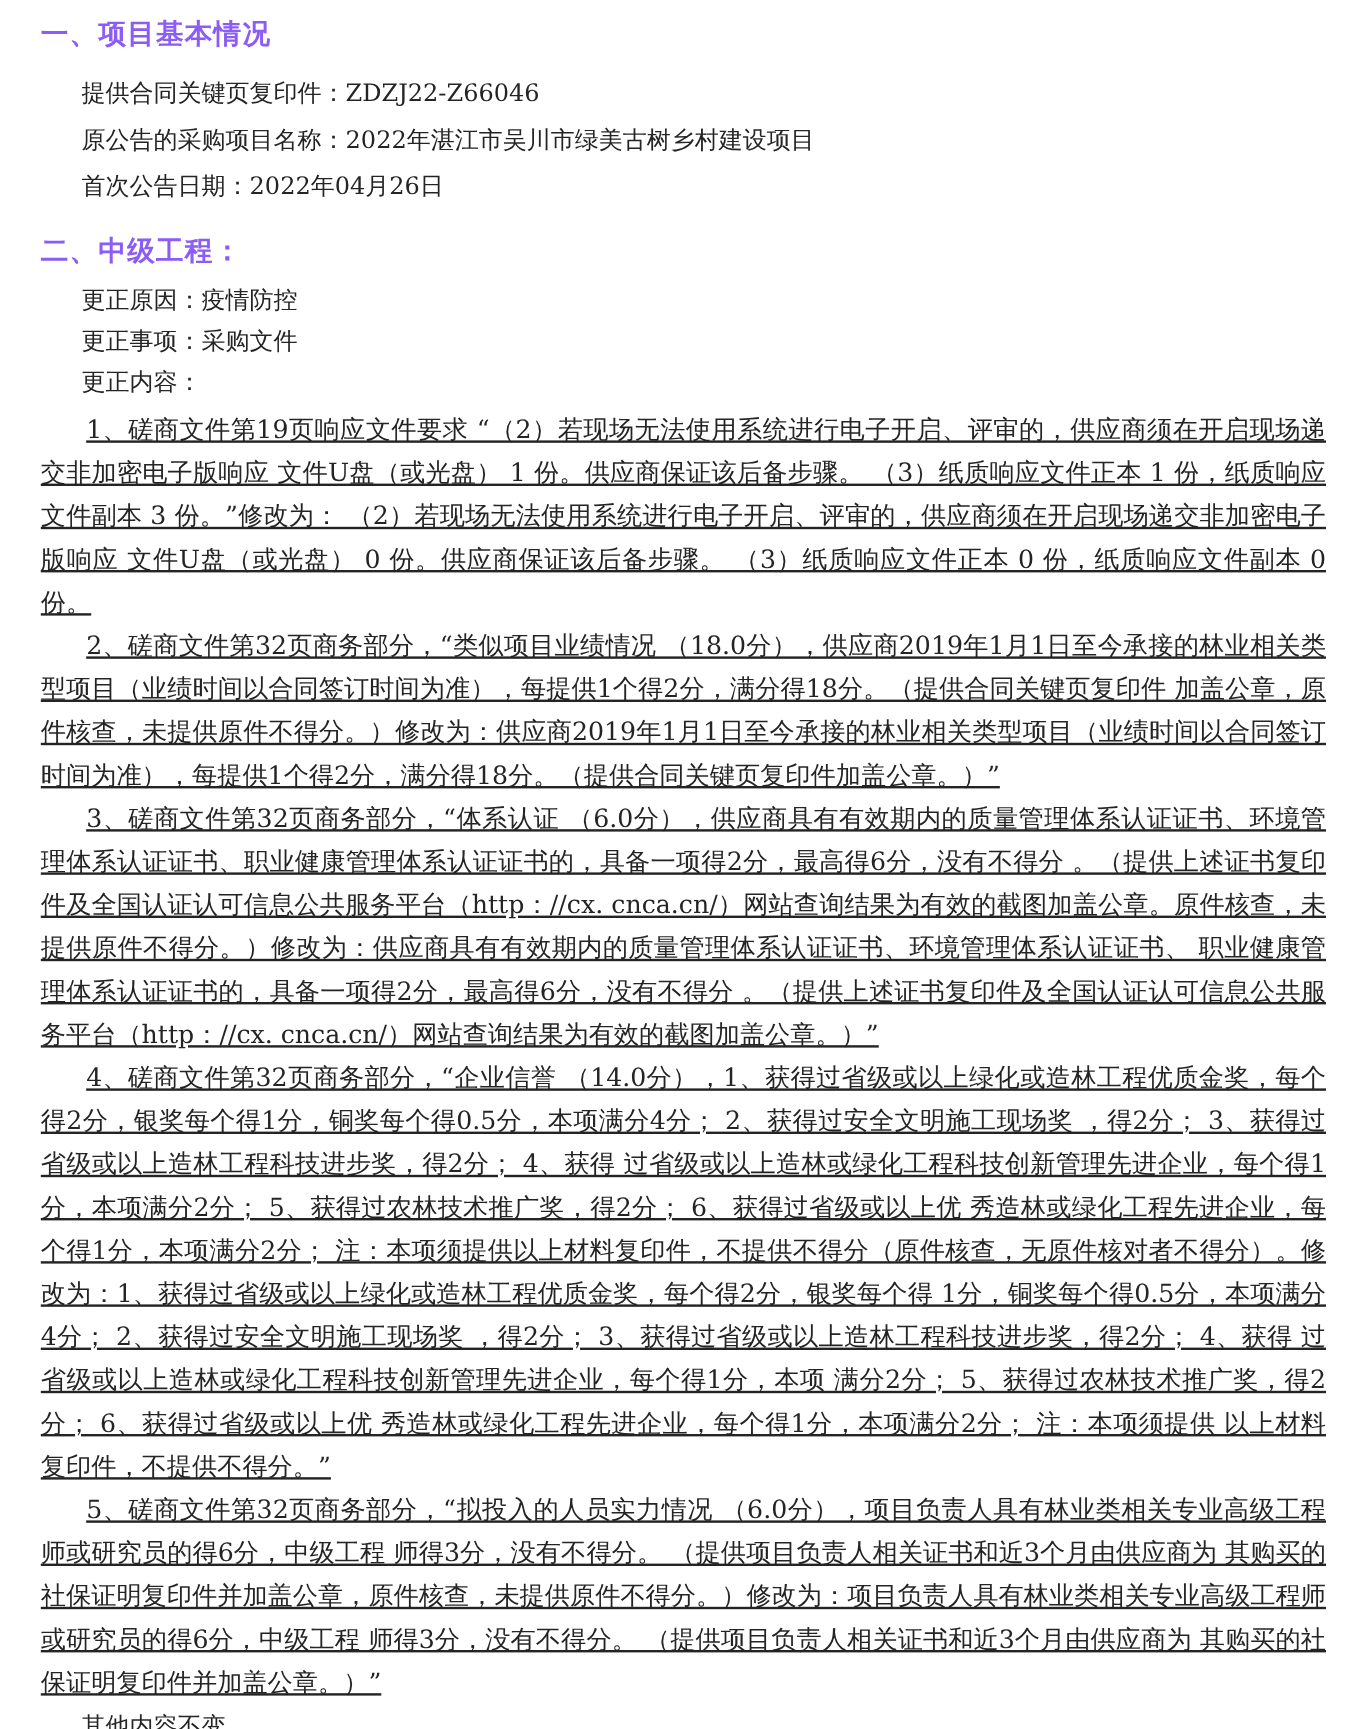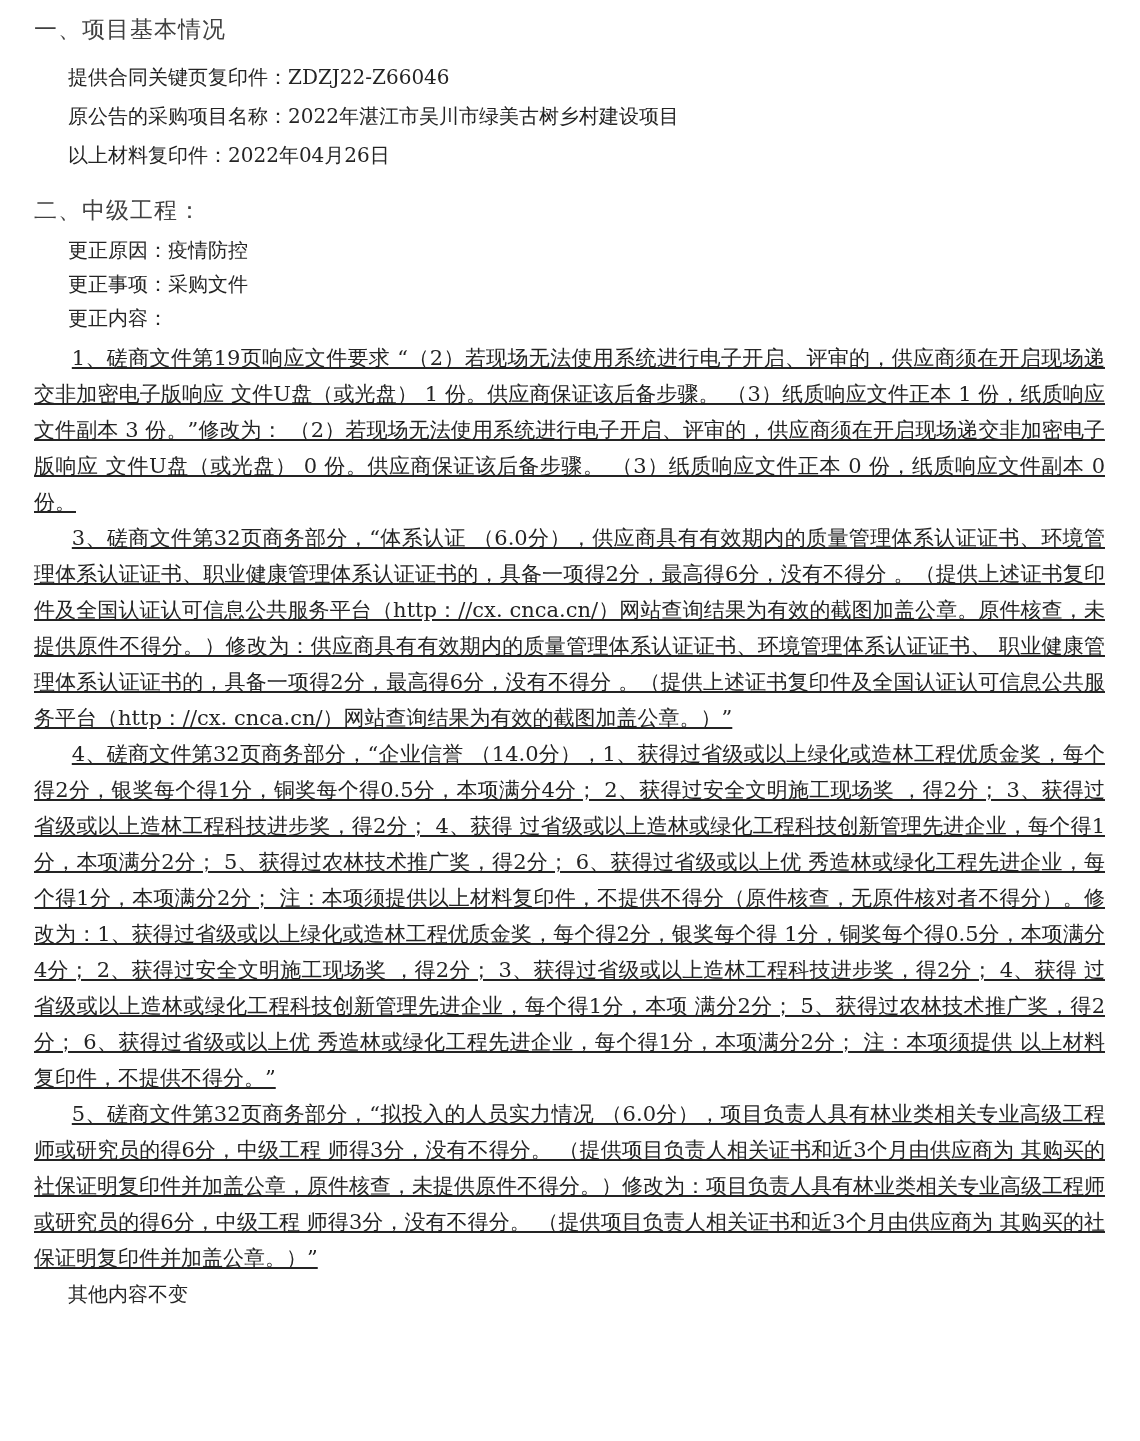--- a/index.html
+++ b/index.html
@@ -15,22 +15,22 @@
     font-family: "DejaVu Serif", "Liberation Serif", serif;
   }
   .doc {
     box-sizing: border-box;
     width: 1140px;
     padding: 14px 35px 0 34px;
   }
   .section-heading {
     margin: 0;
     font-size: 23px;
-    font-weight: 400;
-    color: #404040;
+    font-weight: 700;
+    color: #8b5cf6;
     letter-spacing: 1px;
     line-height: 30px;
   }
   .heading-1 { margin-bottom: 14px; }
   .heading-2 { margin-top: 20px; margin-bottom: 8px; }
   .info-line {
     margin: 0 0 0 34px;
     font-size: 20px;
     line-height: 39px;
     color: #242424;
@@ -60,29 +60,30 @@
   }
 </style>
 </head>
 <body>
 
 <div class="doc">
 
   <h2 class="section-heading heading-1">一、项目基本情况</h2>
   <p class="info-line">提供合同关键页复印件：ZDZJ22-Z66046</p>
   <p class="info-line">原公告的采购项目名称：2022年湛江市吴川市绿美古树乡村建设项目</p>
-  <p class="info-line">以上材料复印件：2022年04月26日</p>
+  <p class="info-line">首次公告日期：2022年04月26日</p>
 
   <h2 class="section-heading heading-2">二、中级工程：</h2>
   <p class="info-line-tight">更正原因：疫情防控</p>
   <p class="info-line-tight">更正事项：采购文件</p>
   <p class="info-line-tight">更正内容：</p>
 
   <div class="paras">
     <p class="para">1、磋商文件第19页响应文件要求 “（2）若现场无法使用系统进行电子开启、评审的，供应商须在开启现场递交非加密电子版响应 文件U盘（或光盘） 1 份。供应商保证该后备步骤。 （3）纸质响应文件正本 1 份，纸质响应文件副本 3 份。”修改为： （2）若现场无法使用系统进行电子开启、评审的，供应商须在开启现场递交非加密电子版响应 文件U盘（或光盘） 0 份。供应商保证该后备步骤。 （3）纸质响应文件正本 0 份，纸质响应文件副本 0 份。</p>
+    <p class="para">2、磋商文件第32页商务部分，“类似项目业绩情况 （18.0分），供应商2019年1月1日至今承接的林业相关类型项目（业绩时间以合同签订时间为准），每提供1个得2分，满分得18分。（提供合同关键页复印件 加盖公章，原件核查，未提供原件不得分。）修改为：供应商2019年1月1日至今承接的林业相关类型项目（业绩时间以合同签订时间为准），每提供1个得2分，满分得18分。（提供合同关键页复印件加盖公章。）”</p>
     <p class="para">3、磋商文件第32页商务部分，“体系认证 （6.0分），供应商具有有效期内的质量管理体系认证证书、环境管理体系认证证书、职业健康管理体系认证证书的，具备一项得2分，最高得6分，没有不得分 。（提供上述证书复印件及全国认证认可信息公共服务平台（http：//cx. cnca.cn/）网站查询结果为有效的截图加盖公章。原件核查，未提供原件不得分。）修改为：供应商具有有效期内的质量管理体系认证证书、环境管理体系认证证书、 职业健康管理体系认证证书的，具备一项得2分，最高得6分，没有不得分 。（提供上述证书复印件及全国认证认可信息公共服务平台（http：//cx. cnca.cn/）网站查询结果为有效的截图加盖公章。）”</p>
     <p class="para">4、磋商文件第32页商务部分，“企业信誉 （14.0分），1、获得过省级或以上绿化或造林工程优质金奖，每个得2分，银奖每个得1分，铜奖每个得0.5分，本项满分4分； 2、获得过安全文明施工现场奖 ，得2分； 3、获得过省级或以上造林工程科技进步奖，得2分； 4、获得 过省级或以上造林或绿化工程科技创新管理先进企业，每个得1分，本项满分2分； 5、获得过农林技术推广奖，得2分； 6、获得过省级或以上优 秀造林或绿化工程先进企业，每个得1分，本项满分2分； 注：本项须提供以上材料复印件，不提供不得分（原件核查，无原件核对者不得分）。修改为：1、获得过省级或以上绿化或造林工程优质金奖，每个得2分，银奖每个得 1分，铜奖每个得0.5分，本项满分4分； 2、获得过安全文明施工现场奖 ，得2分； 3、获得过省级或以上造林工程科技进步奖，得2分； 4、获得 过省级或以上造林或绿化工程科技创新管理先进企业，每个得1分，本项 满分2分； 5、获得过农林技术推广奖，得2分； 6、获得过省级或以上优 秀造林或绿化工程先进企业，每个得1分，本项满分2分； 注：本项须提供 以上材料复印件，不提供不得分。”</p>
     <p class="para">5、磋商文件第32页商务部分，“拟投入的人员实力情况 （6.0分），项目负责人具有林业类相关专业高级工程师或研究员的得6分，中级工程 师得3分，没有不得分。 （提供项目负责人相关证书和近3个月由供应商为 其购买的社保证明复印件并加盖公章，原件核查，未提供原件不得分。）修改为：项目负责人具有林业类相关专业高级工程师或研究员的得6分，中级工程 师得3分，没有不得分。 （提供项目负责人相关证书和近3个月由供应商为 其购买的社保证明复印件并加盖公章。）”</p>
   </div>
 
   <p class="closing-line">其他内容不变</p>
 
 </div>
 
 </body></html>

